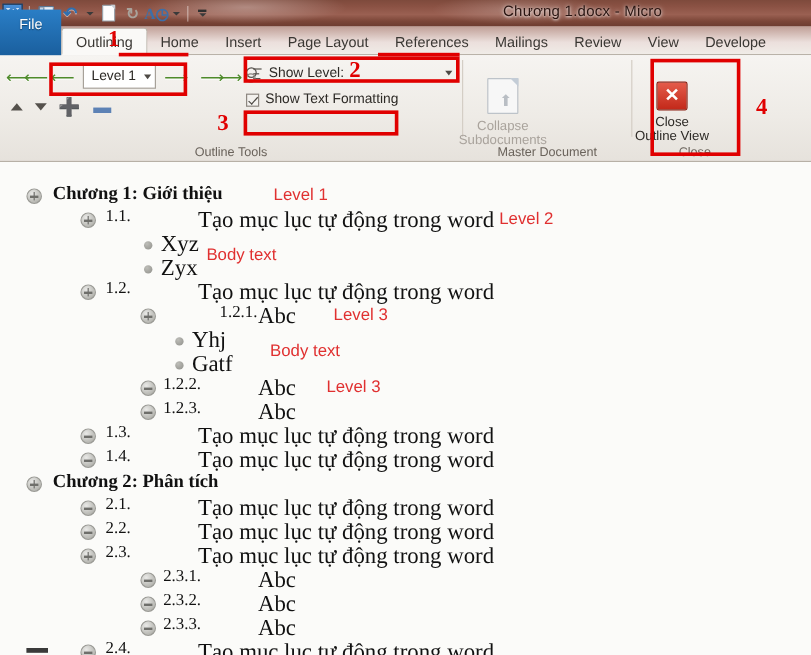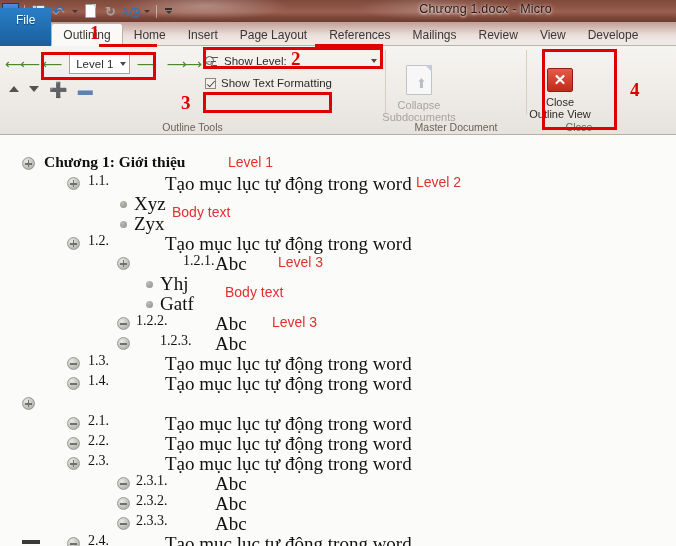--- a/index.html
+++ b/index.html
@@ -401,35 +401,36 @@
           <span class="anno" style="left: 225px; top: -9px;">Body text</span>
         </div>
         <div class="line">
           <span class="bullet-minus" style="left: 117px;"></span>
           <span class="num" style="left: 136px;">1.2.2.</span>
           <span class="txt" style="left: 215px;">Abc</span>
           <span class="anno" style="left: 272px;">Level 3</span>
         </div>
         <div class="line">
           <span class="bullet-minus" style="left: 117px;"></span>
-          <span class="num" style="left: 136px; margin-left: 24px;">1.2.3.</span>
+          <span class="num" style="left: 136px;">1.2.3.</span>
           <span class="txt" style="left: 215px;">Abc</span>
         </div>
         <div class="line">
           <span class="bullet-minus" style="left: 67px;"></span>
           <span class="num" style="left: 88px;">1.3.</span>
           <span class="txt" style="left: 165px;">Tạo mục lục tự động trong word</span>
         </div>
         <div class="line">
           <span class="bullet-minus" style="left: 67px;"></span>
           <span class="num" style="left: 88px;">1.4.</span>
           <span class="txt" style="left: 165px;">Tạo mục lục tự động trong word</span>
         </div>
         <div class="line">
           <span class="bullet-plus" style="left: 22px;"></span>
+          <span class="txt h1" style="left: 44px;">Chương 2: Phân tích</span>
         </div>
         <div class="line">
           <span class="bullet-minus" style="left: 67px;"></span>
           <span class="num" style="left: 88px;">2.1.</span>
           <span class="txt" style="left: 165px;">Tạo mục lục tự động trong word</span>
         </div>
         <div class="line">
           <span class="bullet-minus" style="left: 67px;"></span>
           <span class="num" style="left: 88px;">2.2.</span>
           <span class="txt" style="left: 165px;">Tạo mục lục tự động trong word</span>

